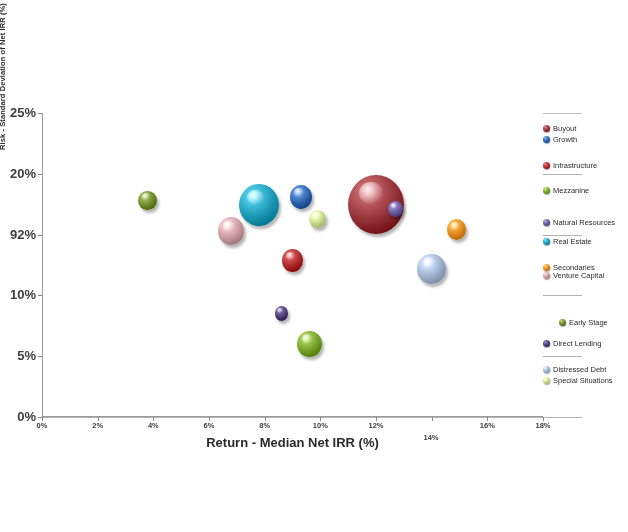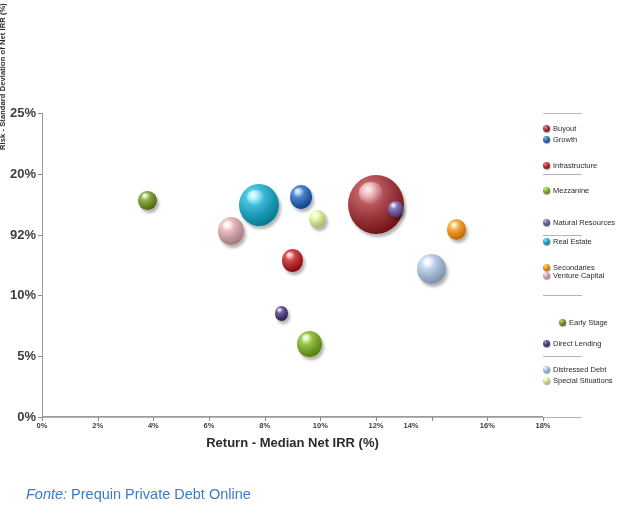--- a/index.html
+++ b/index.html
@@ -139,21 +139,21 @@
       <div class="xtick-label" style="left: 133.333px;">4%</div>
       <div class="xtick-mark" style="left: 153px;"></div>
       <div class="xtick-label" style="left: 189px;">6%</div>
       <div class="xtick-mark" style="left: 209px;"></div>
       <div class="xtick-label" style="left: 244.667px;">8%</div>
       <div class="xtick-mark" style="left: 265px;"></div>
       <div class="xtick-label" style="left: 300.333px;">10%</div>
       <div class="xtick-mark" style="left: 320px;"></div>
       <div class="xtick-label" style="left: 356px;">12%</div>
       <div class="xtick-mark" style="left: 376px;"></div>
-      <div class="xtick-label" style="left: 391px;">14%</div>
+      <div class="xtick-label" style="left: 411px; margin-top: 12px;">14%</div>
       <div class="xtick-mark" style="left: 432px;"></div>
       <div class="xtick-label" style="left: 467.333px;">16%</div>
       <div class="xtick-mark" style="left: 487px;"></div>
       <div class="xtick-label" style="left: 523px;">18%</div>
       <div class="xtick-mark" style="left: 543px;"></div>
     </div>
 
   <div class="xaxis-title">Return - Median Net IRR (%)</div>
 
   <div id="bubbles">
@@ -239,17 +239,14 @@
       <div class="legend-item" style="top: 255px;">
         <span class="legend-swatch" style="background: radial-gradient(circle at 34% 28%, rgb(254, 255, 255) 0%, rgb(201, 221, 248) 18%, rgb(159, 179, 206) 48%, rgb(117, 137, 164) 82%, rgb(87, 107, 134) 100%);"><span class="gloss"></span></span>
         <span class="legend-label">Distressed Debt</span>
       </div>
       <div class="legend-item" style="top: 266px;">
         <span class="legend-swatch" style="background: radial-gradient(circle at 34% 28%, rgb(255, 255, 235) 0%, rgb(240, 255, 182) 18%, rgb(198, 217, 140) 48%, rgb(156, 175, 98) 82%, rgb(126, 145, 68) 100%);"><span class="gloss"></span></span>
         <span class="legend-label">Special Situations</span>
       </div>
     </div>
 
-  <div class="footer">
-    <span class="fonte">Fonte:</span><span>Prequin Private Debt Online</span>
-  </div>
 
 </div>
 
 </body></html>

